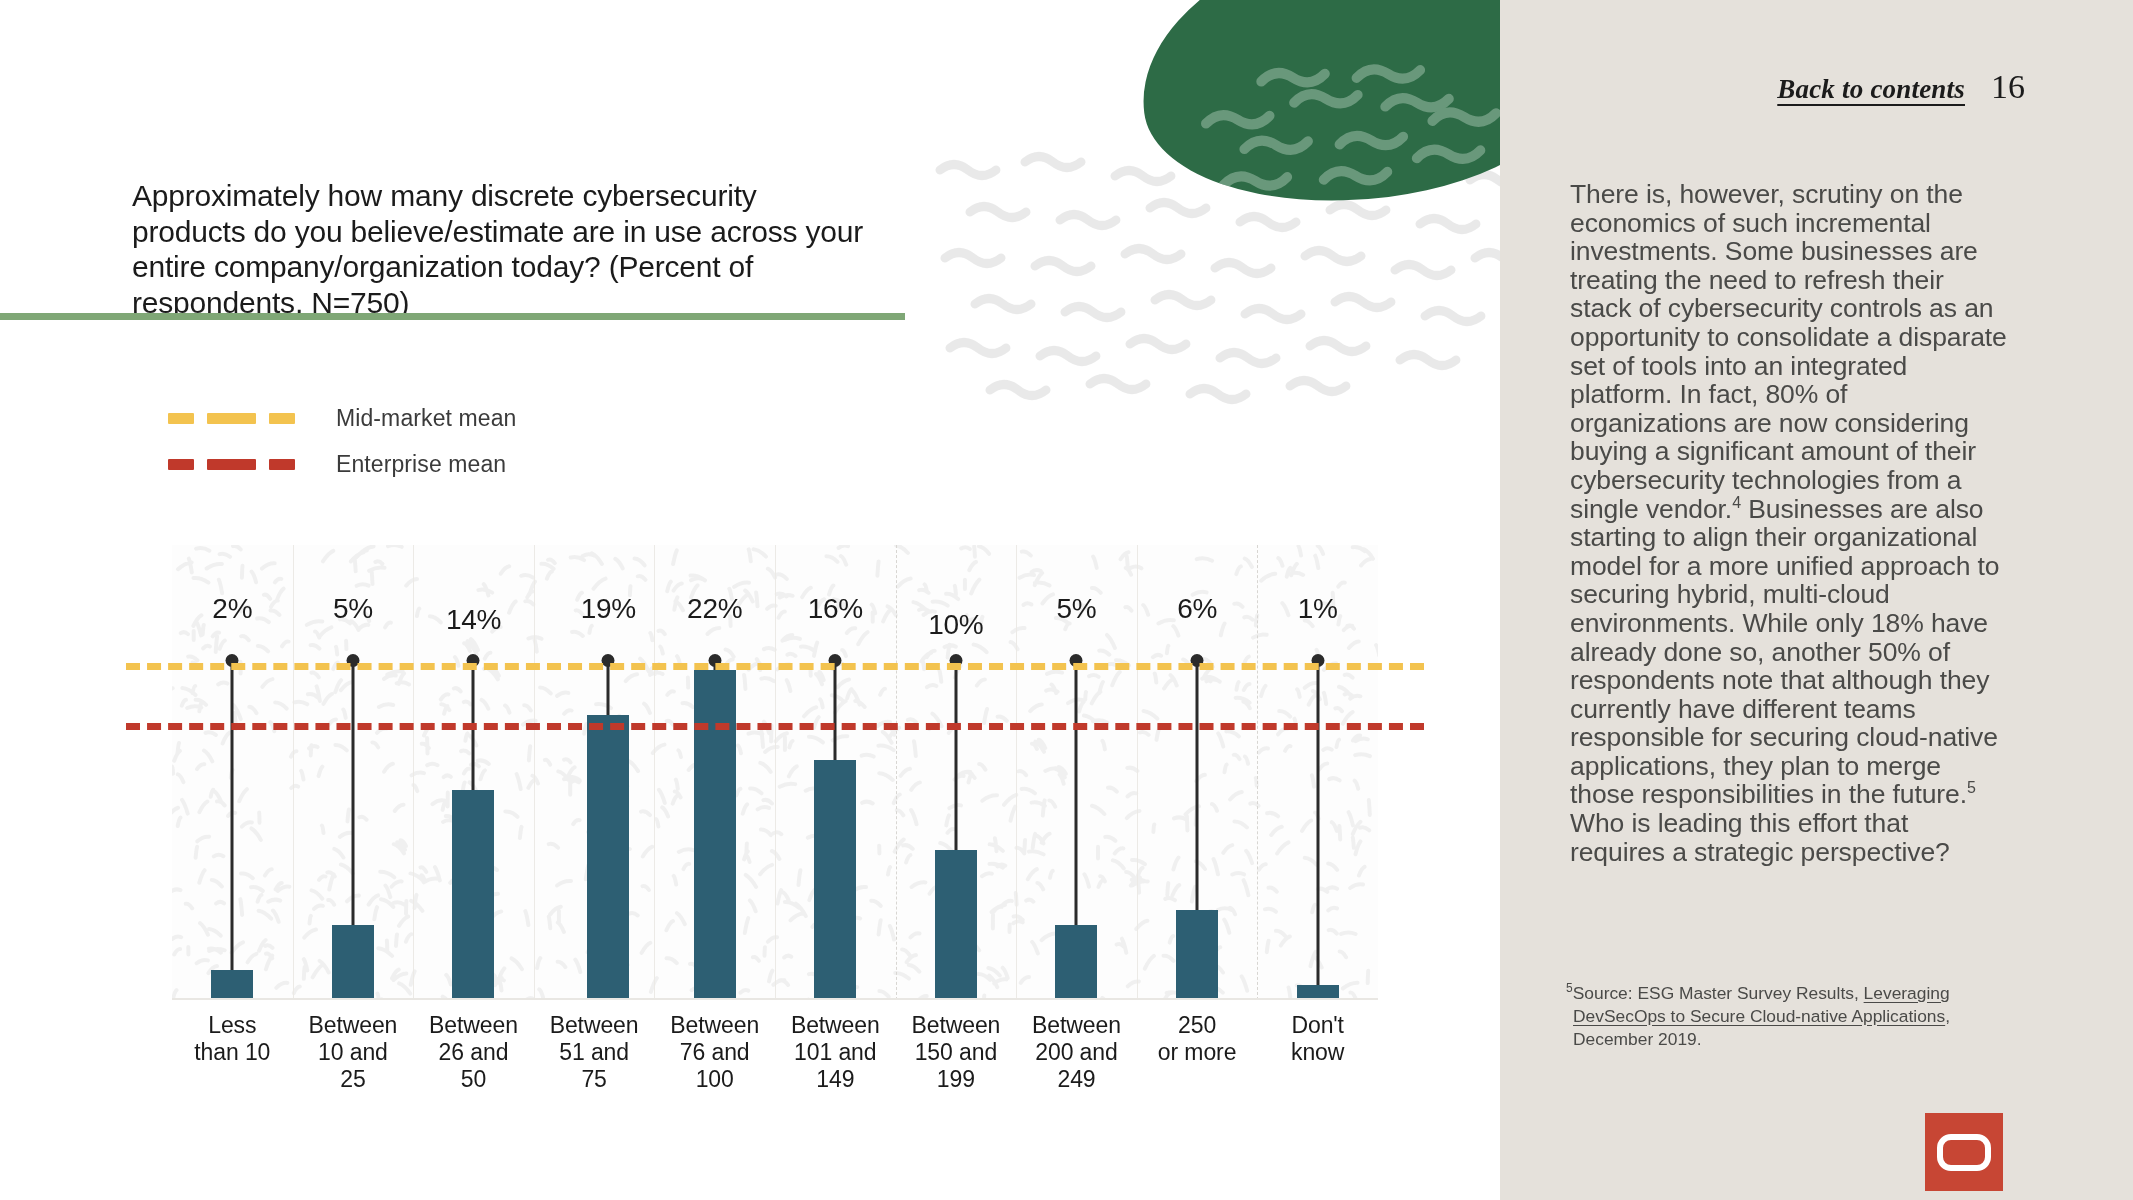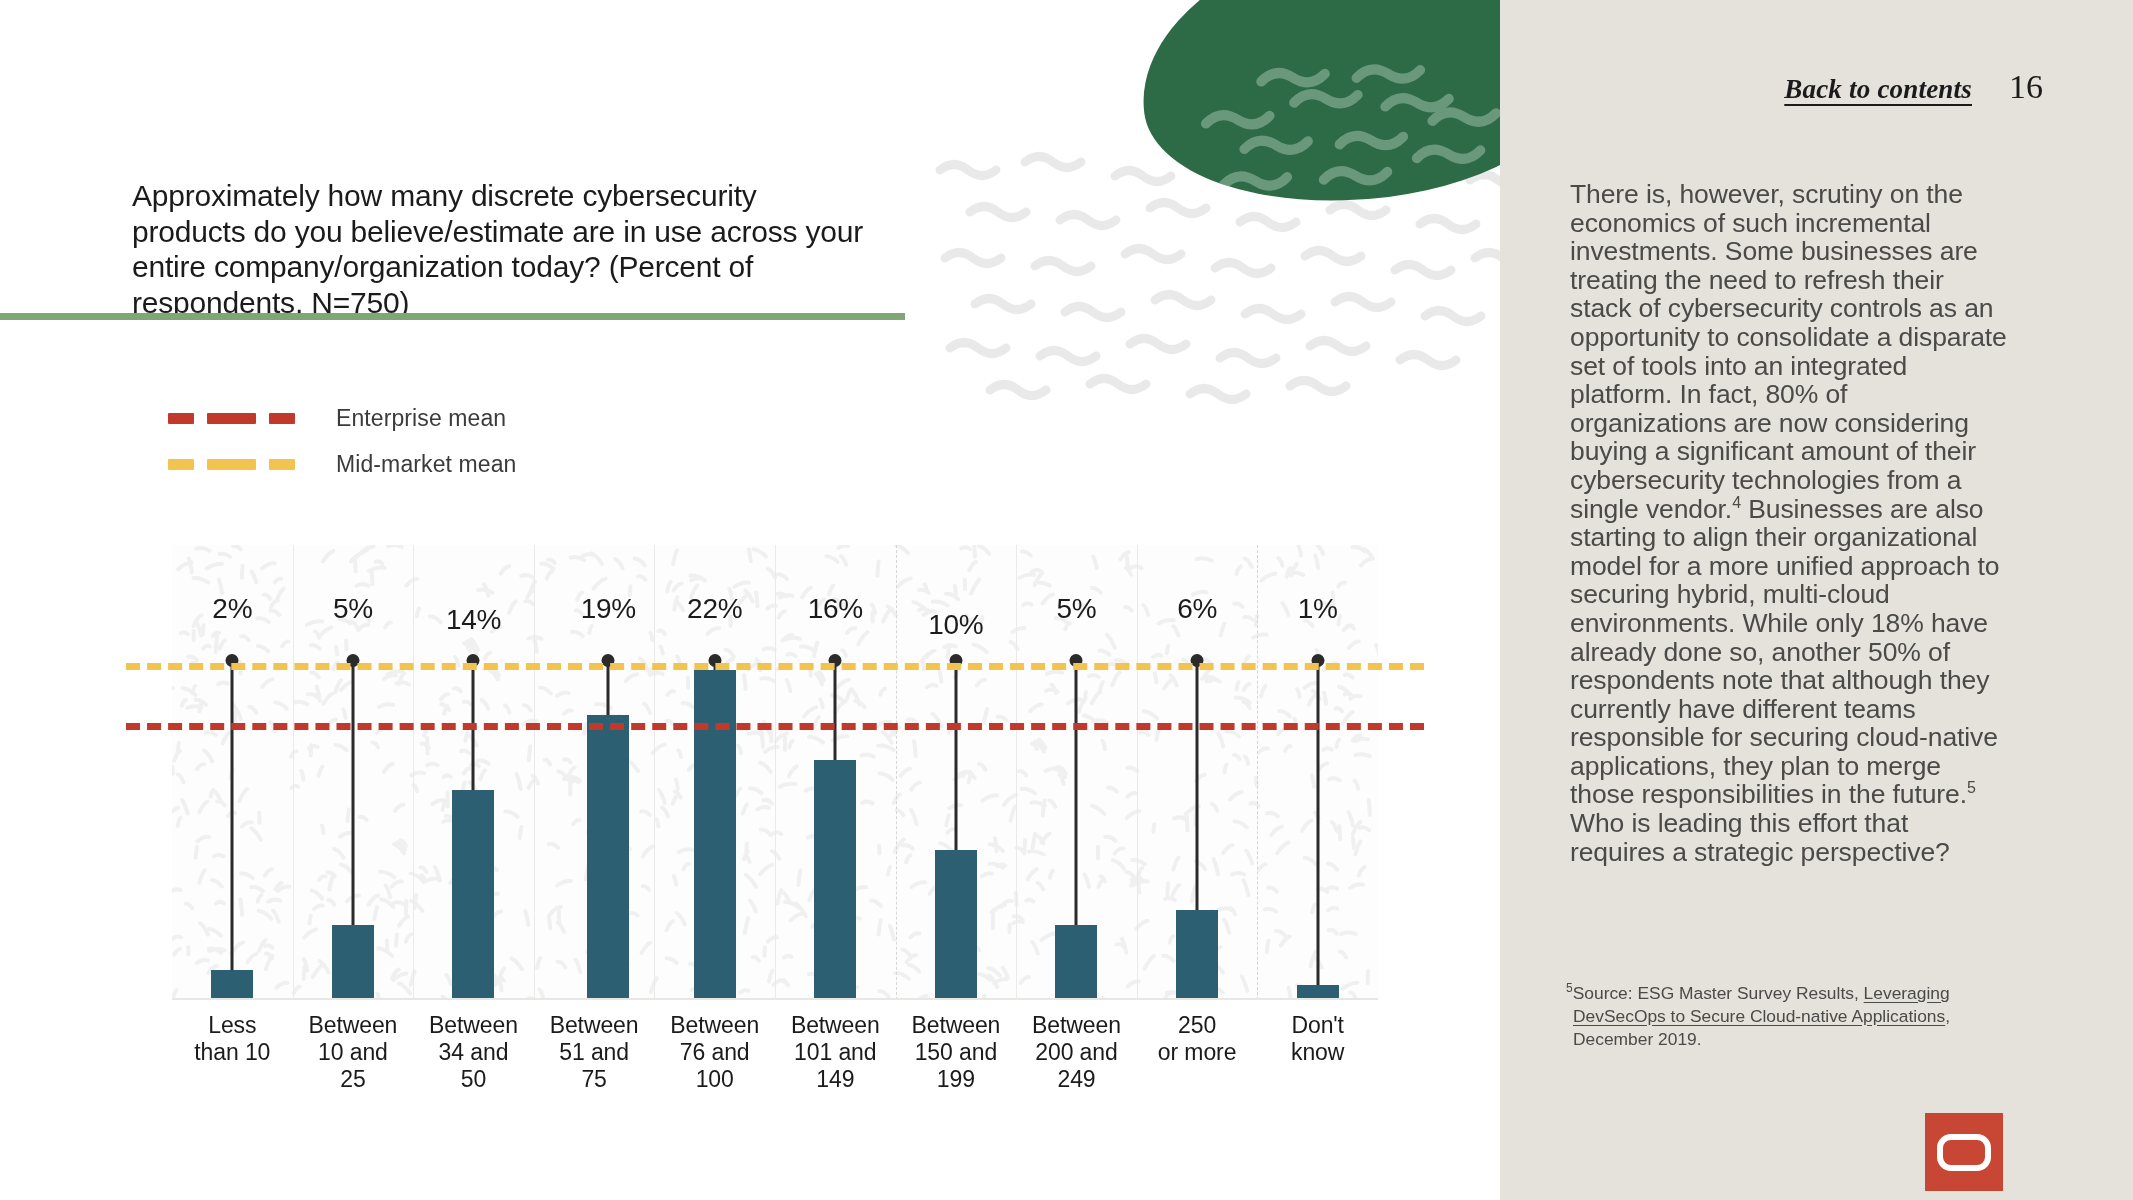--- a/index.html
+++ b/index.html
@@ -29,22 +29,22 @@
     border-radius:58% 42% 38% 62% / 64% 48% 52% 36%;
     transform:rotate(-4deg);
     pointer-events:none;
   }
   
   .right-panel{
     position:absolute;left:1500px;top:0;width:633px;height:1200px;
     background:#e5e1db;
   }
   .header{
-    position:absolute;right:90px;top:68px;
-    display:flex;align-items:baseline;gap:37px;
+    position:absolute;right:108px;top:68px;
+    display:flex;align-items:baseline;gap:26px;
   }
   .back-link{
     font-family:"Liberation Serif", serif;
     font-style:italic;font-weight:bold;font-size:27px;color:#1b1b1b;
     text-decoration:underline;text-underline-offset:6px;
     cursor:pointer;letter-spacing:.2px;
   }
   .page-num{
     font-family:"Liberation Serif", serif;
     font-size:34px;color:#1b1b1b;
@@ -212,33 +212,33 @@
 <div class="oracle-logo">
   <span class="ring"></span>
 </div>
 
 <div class="q-title">Approximately how many discrete cybersecurity products do you believe/estimate are in use across your entire company/organization today? (Percent of respondents, N=750)</div>
 <div class="green-rule"></div>
 
 <div class="legend">
   <div class="legend-row">
     <span class="legend-dash">
+      <i class="s" style="background:#f3c34f"></i>
+        <i class="m" style="background:#f3c34f"></i>
+        <i class="s" style="background:#f3c34f"></i>
+    </span>
+    <span class="legend-label">Mid-market mean</span>
+  </div>
+  <div class="legend-row">
+    <span class="legend-dash">
       <i class="s" style="background:#c0392b"></i>
         <i class="m" style="background:#c0392b"></i>
         <i class="s" style="background:#c0392b"></i>
     </span>
     <span class="legend-label">Enterprise mean</span>
-  </div>
-  <div class="legend-row">
-    <span class="legend-dash">
-      <i class="s" style="background:#f3c34f"></i>
-        <i class="m" style="background:#f3c34f"></i>
-        <i class="s" style="background:#f3c34f"></i>
-    </span>
-    <span class="legend-label">Mid-market mean</span>
   </div>
 </div>
 
 <div class="chart">
   <div class="chart-bg">
     <svg width="1206" height="455" style="position:absolute;inset:0;opacity:.5" aria-hidden="true">
       <g stroke="#e4e4e4" stroke-width="4" fill="none" stroke-linecap="round" id="tex-g">
           <path d="M591.4 255.2q4.3 -1.4 8.6 3.3M534.5 230.4q7.2 -1.2 14.5 3.6M710.8 186.9q4.4 2.5 8.8 10.9M792.9 34.8q0.0 1.6 0.0 9.1M810.4 71.9q-1.1 2.6 -2.1 11.2M212.5 22.8q-7.7 -1.5 -15.4 3.0M145.6 202.1q-4.3 -2.4 -8.6 1.2M505.6 250.4q-2.4 1.1 -4.9 8.2M205.5 448.5q0.8 1.5 1.5 9.0M659.7 150.3q6.2 0.2 12.4 6.5M424.1 159.3q7.4 -1.1 14.9 3.8M287.8 402.3q0.4 1.5 0.8 9.1M727.2 182.8q-4.7 1.4 -9.4 8.8M164.0 101.9q0.6 0.9 1.2 7.7M57.5 187.6q-3.5 2.4 -6.9 10.8M1151.9 147.8q1.1 2.6 2.2 11.2M529.2 381.5q0.8 2.4 1.7 10.8M318.5 107.7q-2.8 -0.0 -5.7 5.9M326.0 348.8q-7.1 0.4 -14.2 6.8M1117.8 391.5q-4.5 1.5 -9.0 9.1M668.8 11.0q2.7 1.3 5.4 8.7M259.5 179.1q-3.8 2.7 -7.5 11.4M321.7 435.2q5.1 -2.9 10.2 0.2M706.4 200.7q7.6 -0.8 15.3 4.4M550.2 396.9q-1.5 2.4 -3.0 10.8M150.9 360.9q-4.4 -1.5 -8.9 3.0M29.4 70.3q-4.0 2.3 -8.0 10.6M796.3 395.7q5.4 1.8 10.9 9.6M203.4 17.0q3.5 -2.1 7.0 1.8M647.7 378.0q-3.7 -1.0 -7.3 3.9M595.8 23.7q3.6 1.4 7.3 8.8M77.3 161.8q3.6 0.2 7.2 6.4M953.4 62.2q3.0 -1.3 6.1 3.5M752.6 39.3q1.2 0.8 2.4 7.6M576.5 188.7q6.9 -2.8 13.8 0.4M544.4 336.2q3.7 3.7 7.5 13.4M864.7 290.8q3.4 0.8 6.8 7.6M93.1 400.9q3.7 -2.0 7.4 2.0M224.7 138.3q6.2 -2.4 12.4 1.1M530.1 171.6q-0.9 4.5 -1.9 15.0M636.9 191.8q7.0 -0.2 14.0 5.6M798.4 227.0q-6.3 -1.1 -12.5 3.8M552.9 440.0q-5.0 -1.1 -10.1 3.8M600.1 319.8q-6.0 1.7 -12.0 9.4M657.4 450.4q-3.0 3.6 -6.0 13.2M531.0 34.3q-6.0 -2.5 -12.0 1.0M786.7 178.1q-5.0 2.0 -9.9 9.9M605.7 202.0q-6.3 -0.6 -12.6 4.9M62.4 167.9q0.8 4.9 1.7 15.8M794.6 70.1q-2.2 0.6 -4.5 7.2M241.3 240.1q2.0 0.0 4.0 6.0M1157.2 234.1q5.2 -2.4 10.4 1.2M221.8 299.2q5.1 1.6 10.2 9.1M368.3 413.0q-1.6 2.0 -3.2 10.0M1001.3 81.2q2.5 1.7 5.1 9.5M1078.3 258.6q4.1 -1.9 8.2 2.2M584.7 114.0q1.8 2.5 3.5 11.0M398.7 12.5q6.7 -1.7 13.4 2.6M550.2 251.8q-3.8 -1.8 -7.6 2.4M488.3 101.6q1.2 0.4 2.5 6.9M153.5 331.5q-3.2 -1.4 -6.5 3.3M647.4 127.0q2.1 1.0 4.3 8.0M883.3 223.9q4.7 1.2 9.5 8.4M1069.6 431.3q2.8 4.2 5.6 14.5M968.0 187.5q4.3 -1.8 8.6 2.4M161.6 329.4q-2.1 4.5 -4.3 15.1M333.0 160.5q2.2 0.6 4.5 7.1M1109.8 281.8q-5.3 1.1 -10.6 8.2M333.3 266.4q6.1 -0.3 12.2 5.4M1159.8 277.2q2.5 1.3 5.0 8.7M671.1 258.0q4.9 -1.0 9.7 4.0M996.3 338.1q-0.5 2.9 -1.0 11.7M735.9 174.8q4.0 -1.9 8.0 2.2M455.6 419.7q-5.5 2.4 -11.0 10.7M542.6 393.1q0.7 0.8 1.4 7.6M1071.3 156.7q3.3 0.2 6.5 6.5M61.5 160.1q3.7 4.0 7.3 14.0M982.3 279.5q-0.5 0.7 -0.9 7.4M558.1 71.2q0.3 1.9 0.5 9.8M292.7 237.5q-1.0 1.4 -1.9 8.7M707.2 300.7q0.1 0.9 0.2 7.8M0.2 221.7q0.5 0.5 0.9 7.0M747.2 45.2q4.7 -1.7 9.4 2.7M521.6 305.1q-7.4 -2.1 -14.8 1.8M201.6 1.4q-7.0 0.8 -14.0 7.6M1023.1 341.7q-1.7 4.4 -3.3 14.9M23.2 141.0q-1.3 0.5 -2.7 7.1M760.4 168.6q4.6 3.3 9.2 12.5M718.3 65.2q-3.6 2.6 -7.2 11.2M16.2 111.6q4.6 -1.1 9.2 3.7M68.5 116.8q0.1 2.9 0.1 11.8M636.9 429.1q4.9 -1.6 9.8 2.8M98.5 65.5q4.5 -0.8 8.9 4.4M135.9 149.3q5.1 -1.3 10.2 3.4M376.8 371.7q0.7 2.8 1.5 11.6M1074.2 305.8q3.0 3.2 5.9 12.3M560.7 114.4q-3.6 -0.1 -7.2 5.9M742.0 196.3q0.9 4.3 1.8 14.7M129.2 225.9q1.1 1.4 2.3 8.7M940.8 315.3q5.5 1.0 10.9 8.0M124.5 206.3q-2.7 -0.4 -5.5 5.3M479.5 129.1q5.5 -3.0 11.1 0.0M874.2 145.6q5.7 -2.5 11.4 1.0M534.4 250.0q7.0 -2.6 14.1 0.7M517.2 318.9q-2.9 -0.4 -5.7 5.2M1165.0 363.4q-4.4 -2.0 -8.8 2.0M363.6 175.8q-6.3 -1.1 -12.6 3.8M1046.2 188.4q2.5 3.6 5.1 13.2M205.1 362.2q-1.4 3.0 -2.8 12.0M416.1 286.9q5.3 -1.4 10.6 3.1M458.5 41.2q-0.3 1.6 -0.6 9.1M4.5 445.2q-1.7 1.3 -3.5 8.6M290.0 431.7q4.9 1.6 9.8 9.2M764.1 180.3q-3.4 -1.1 -6.9 3.8M161.3 5.8q-5.2 2.3 -10.4 10.6M789.2 3.5q4.3 -2.8 8.6 0.5M355.1 454.4q3.6 -2.8 7.2 0.3M273.4 257.3q-1.4 0.8 -2.8 7.6M305.8 215.7q5.5 -1.4 11.0 3.3M35.4 256.5q-4.0 2.3 -8.0 10.6M1144.8 138.1q-6.1 -0.7 -12.1 4.7M849.7 6.6q4.6 -1.0 9.1 3.9M609.1 345.1q-1.8 3.7 -3.6 13.5M1167.6 406.5q3.2 -0.2 6.5 5.7M812.9 134.6q-4.0 -0.0 -8.1 6.0M468.1 113.6q4.3 3.3 8.5 12.7M1145.7 0.8q2.7 1.1 5.4 8.2M999.4 447.9q-3.2 0.0 -6.5 6.1M416.4 320.2q-1.3 4.0 -2.6 14.1M677.1 134.4q-5.7 0.9 -11.4 7.7M1007.3 340.0q-3.4 2.1 -6.8 10.3M52.1 358.3q-4.0 -2.9 -8.0 0.2M565.9 200.6q1.6 0.9 3.1 7.7M434.5 114.0q3.1 -0.1 6.1 5.9M179.1 76.2q3.7 1.3 7.4 8.7M410.0 47.7q-2.4 0.6 -4.8 7.1M85.1 73.5q5.9 -1.2 11.8 3.6M395.4 232.2q6.0 -1.5 12.1 3.0M1013.4 434.0q1.7 2.5 3.4 11.0M762.9 66.6q-5.7 -1.4 -11.3 3.3M299.0 219.7q4.0 -2.2 7.9 1.7M768.2 298.0q5.8 1.0 11.6 8.1M860.1 396.8q2.8 2.8 5.7 11.6M694.0 342.1q-6.5 -1.0 -12.9 3.9M478.3 397.8q-4.3 2.1 -8.7 10.1M1180.7 2.3q6.1 -1.1 12.2 3.8M1178.4 447.6q2.5 -0.2 5.1 5.6M947.7 127.0q-3.8 3.6 -7.5 13.3M116.6 96.6q-3.3 -0.6 -6.6 4.8M144.0 384.5q-5.9 1.0 -11.7 8.1M568.5 243.7q-2.1 0.3 -4.1 6.7M883.8 72.9q6.6 -0.1 13.1 5.8M807.0 1.3q5.0 0.8 10.1 7.5M144.6 141.3q1.6 4.4 3.3 14.7M668.3 234.5q-3.7 0.4 -7.5 6.9M353.3 56.3q4.0 -1.4 8.0 3.1M480.0 123.2q-1.0 0.4 -2.0 6.7M274.2 429.9q2.3 1.8 4.6 9.6M793.0 397.7q3.2 -0.4 6.5 5.2M1172.8 37.7q-3.3 -1.0 -6.5 4.0M505.4 52.3q-1.6 3.2 -3.1 12.4M518.0 418.9q3.7 -0.8 7.5 4.4M614.9 188.2q-5.6 1.0 -11.3 8.1M960.0 315.1q6.5 -0.9 12.9 4.1M332.3 423.3q-3.3 4.1 -6.6 14.3M816.3 422.9q5.8 0.8 11.5 7.6M29.8 156.6q-1.2 1.9 -2.5 9.7M1039.9 259.1q2.6 0.3 5.1 6.7M169.1 135.1q-2.9 3.0 -5.8 12.1M931.1 335.1q-2.3 0.4 -4.6 6.8M1032.9 229.8q-4.3 0.2 -8.7 6.4M683.2 83.3q-4.2 -0.7 -8.4 4.6M849.6 244.0q6.7 -0.9 13.3 4.3M1115.3 183.6q-4.6 -0.2 -9.2 5.7M750.6 115.8q0.7 1.2 1.5 8.4M589.5 186.5q0.7 4.7 1.5 15.4M884.9 423.9q7.2 -2.2 14.4 1.5M1175.4 80.9q3.3 -1.6 6.6 2.7M954.7 11.2q0.5 1.8 0.9 9.6M1145.9 344.0q4.7 -1.5 9.4 2.9M349.5 281.8q-0.8 2.6 -1.6 11.3M337.2 21.2q-4.3 0.8 -8.5 7.6M290.2 247.3q-3.1 2.1 -6.3 10.1M282.9 112.1q1.8 1.3 3.6 8.6M747.1 64.9q4.4 -2.6 8.9 0.7M327.9 437.1q0.8 1.2 1.6 8.4M573.7 329.9q5.2 3.0 10.4 12.0M576.3 445.6q-3.9 -1.9 -7.8 2.1M856.9 306.6q7.3 -1.6 14.7 2.8M819.8 328.7q-4.9 -1.7 -9.8 2.6M628.9 101.7q7.1 -0.7 14.1 4.6M269.2 159.3q4.1 -0.1 8.2 5.8M619.2 411.7q-3.5 -2.6 -7.0 0.8M502.7 246.5q3.0 -0.1 5.9 5.9M574.9 298.5q-0.2 1.3 -0.5 8.7M776.0 427.3q6.1 -1.2 12.2 3.5M1002.0 273.4q6.2 -2.5 12.4 1.1M165.8 117.5q-2.3 0.3 -4.5 6.6M888.1 223.8q-7.4 -1.9 -14.8 2.1M518.5 30.6q7.3 -0.6 14.5 4.8M1052.2 374.7q2.5 3.6 5.1 13.1M553.5 104.6q4.1 0.5 8.2 7.1M1062.4 276.5q6.2 -0.1 12.5 5.9M419.8 8.3q5.1 2.4 10.1 10.7M576.3 373.0q-1.7 4.5 -3.5 15.0M1025.6 404.4q-5.7 1.0 -11.4 7.9M278.8 231.8q-3.6 -2.9 -7.1 0.3M554.4 422.3q-1.8 0.4 -3.7 6.7M6.1 262.8q-4.8 1.2 -9.5 8.4M227.1 438.4q5.6 2.1 11.2 10.2M85.8 100.9q5.1 -0.3 10.3 5.4M14.0 154.8q-2.1 -0.1 -4.2 5.9M1068.8 21.4q-2.2 0.8 -4.5 7.7M1180.6 167.1q-4.9 2.8 -9.7 11.7M647.2 383.9q4.3 1.4 8.7 8.8M1195.8 194.3q-6.0 -2.1 -12.1 1.8M1024.7 14.2q7.7 -2.3 15.4 1.5M297.8 343.3q3.4 -1.8 6.8 2.3M206.1 350.4q-4.8 1.6 -9.5 9.2M422.1 400.5q-3.3 0.3 -6.5 6.7M975.7 336.5q-7.6 -1.0 -15.1 3.9M109.8 337.9q-3.1 0.2 -6.2 6.5M176.9 264.5q-0.7 2.9 -1.4 11.9M1072.9 211.6q1.6 0.5 3.2 7.1M504.8 5.3q-1.8 3.9 -3.7 13.8M1093.0 364.3q5.5 -1.8 10.9 2.4M187.4 272.2q3.6 -1.8 7.2 2.5M989.1 110.7q-4.1 -2.2 -8.2 1.5M356.4 93.5q6.6 -2.9 13.1 0.3M329.3 366.4q-5.0 0.4 -10.0 6.8M1160.7 47.7q0.4 4.5 0.7 15.0M1183.2 210.2q7.3 -2.5 14.7 0.9M1096.5 342.7q4.1 -1.0 8.3 4.0M617.7 119.5q-6.2 -0.5 -12.5 4.9M759.3 107.8q-4.9 1.2 -9.8 8.5M881.0 49.4q-5.3 1.6 -10.6 9.1M164.0 174.4q-3.8 -0.2 -7.5 5.7M1094.7 89.8q-6.8 -1.6 -13.6 2.9M486.9 244.8q3.0 3.6 5.9 13.2M603.7 60.8q-4.3 -1.5 -8.6 3.0M581.5 4.3q6.2 0.7 12.5 7.3M718.1 322.2q-1.0 0.7 -2.1 7.3M328.7 82.1q-4.2 -0.8 -8.4 4.5M23.6 154.7q5.3 -0.4 10.5 5.1M1172.7 129.9q4.0 -1.6 7.9 2.8M143.0 86.4q2.1 0.1 4.2 6.3M225.0 389.4q-0.5 2.8 -1.0 11.6M242.6 426.4q-1.9 3.7 -3.9 13.4M850.7 377.3q-4.6 -2.5 -9.2 0.9M783.8 101.6q-5.6 -2.7 -11.2 0.5M1143.8 149.9q-3.6 1.9 -7.1 9.7M843.7 348.0q0.5 2.8 0.9 11.6M91.9 49.8q3.1 -1.0 6.3 4.1M1062.3 58.8q4.2 -1.5 8.3 3.0M926.0 301.8q0.0 2.8 0.0 11.6M159.4 82.3q-6.1 1.8 -12.1 9.5M802.2 1.4q0.3 2.2 0.7 10.3M695.6 87.1q-4.7 3.1 -9.4 12.1M584.1 47.4q0.7 4.0 1.4 13.9M1167.4 281.0q0.4 3.7 0.8 13.4M956.6 7.2q-4.0 0.5 -8.1 7.0M964.2 248.3q-4.3 -1.4 -8.7 3.2M550.0 291.0q-5.8 1.9 -11.7 9.9M101.0 365.5q2.8 2.7 5.7 11.4M897.7 78.6q-2.2 -0.2 -4.5 5.6M959.8 334.7q6.3 -2.3 12.7 1.4M138.6 100.2q4.4 -1.3 8.8 3.4M1188.4 296.4q-2.5 3.4 -4.9 12.8M789.0 260.4q-5.8 -1.6 -11.6 2.8M667.6 424.8q-5.3 2.8 -10.7 11.6M228.5 295.2q2.7 -0.1 5.5 5.8M841.6 371.5q4.6 -1.3 9.1 3.3M79.9 277.5q-5.0 -0.9 -10.0 4.2M28.0 378.2q3.9 2.7 7.9 11.5M715.5 61.3q4.2 1.4 8.4 8.9M385.6 416.7q3.9 -0.3 7.8 5.4M184.7 393.8q1.1 2.1 2.2 10.3M8.7 88.2q3.6 -2.6 7.3 0.9M1182.6 235.7q1.8 1.1 3.6 8.1M296.8 190.3q3.8 2.1 7.6 10.2M731.2 300.4q4.8 -1.3 9.5 3.5M862.9 37.9q7.3 -1.6 14.7 2.7M1168.3 71.1q-0.9 1.2 -1.9 8.5M69.1 91.3q3.8 -1.1 7.7 3.9M230.6 126.5q-7.6 -1.4 -15.3 3.1M1191.0 339.5q-6.4 -1.3 -12.8 3.5M32.3 219.3q-3.7 -0.6 -7.3 4.8M89.5 349.9q-2.0 0.5 -3.9 6.9M1169.1 388.9q7.3 -3.0 14.5 0.1M218.9 77.6q-2.9 -0.6 -5.8 4.8M37.9 101.5q-3.4 -2.0 -6.7 1.9M700.6 67.4q0.1 1.7 0.1 9.4M226.7 424.6q-3.3 1.4 -6.7 8.8M879.5 139.6q2.3 1.3 4.6 8.6M589.3 133.6q6.4 -1.7 12.7 2.6M860.0 198.7q2.4 -0.4 4.9 5.3M1006.5 312.5q-2.6 3.0 -5.1 12.0M433.4 435.7q2.6 3.1 5.1 12.2M510.5 158.2q5.1 -1.1 10.3 3.9M16.8 13.6q1.5 3.9 3.0 13.8M1036.9 367.0q3.5 -2.0 6.9 2.0M1188.4 151.3q-5.1 -1.8 -10.2 2.3M1126.5 1.1q1.2 1.7 2.5 9.5M791.6 231.0q-4.5 -1.2 -9.1 3.6M79.6 26.5q2.2 2.4 4.5 10.7M315.5 123.4q5.2 2.5 10.4 11.0M501.7 330.9q1.2 1.3 2.5 8.7M400.1 87.0q5.3 -1.0 10.7 4.0M799.8 228.9q-1.7 1.3 -3.3 8.6M971.2 60.0q2.5 1.9 5.0 9.8M542.0 181.3q-6.7 1.3 -13.4 8.5M971.5 165.9q7.0 0.9 13.9 7.7M591.9 176.7q2.6 2.7 5.2 11.4M103.2 157.6q5.8 0.0 11.5 6.0M428.4 237.7q-1.3 4.0 -2.5 14.0M168.0 74.4q5.0 -1.1 10.1 3.9M1093.8 319.2q-3.4 -0.2 -6.9 5.6M1180.8 292.6q0.5 2.1 1.0 10.2M503.5 56.3q3.8 1.5 7.5 9.0M699.7 59.6q1.8 1.3 3.5 8.6M414.4 179.0q-1.1 1.9 -2.2 9.7M1196.2 425.8q-0.2 3.1 -0.5 12.3M930.9 137.0q-1.7 2.5 -3.5 10.9M139.4 200.2q-0.3 2.2 -0.7 10.3M638.3 121.2q0.2 1.8 0.4 9.5M179.4 399.8q5.7 -0.8 11.4 4.4M1159.7 204.6q-4.2 -2.9 -8.4 0.3M839.8 355.9q-4.3 -1.1 -8.7 3.7M455.3 241.2q-1.3 1.2 -2.7 8.3M661.4 40.5q-2.2 1.5 -4.4 9.1M192.5 68.2q2.3 0.9 4.7 7.8M150.5 419.8q-4.9 3.3 -9.8 12.5M654.4 11.2q5.5 -0.2 11.1 5.7M706.6 16.4q-0.6 4.1 -1.2 14.3M69.0 328.6q5.9 -0.7 11.8 4.6M736.7 420.0q5.3 0.3 10.6 6.6M774.1 48.8q6.1 -0.4 12.1 5.3M1014.9 271.2q0.2 4.1 0.5 14.2M506.4 205.3q1.3 0.4 2.5 6.7M1198.8 13.9q-4.9 0.3 -9.8 6.6M174.1 95.8q0.1 1.1 0.3 8.3M767.4 125.4q0.9 2.7 1.9 11.4M372.9 214.9q2.6 -0.7 5.3 4.7M762.7 105.8q-4.0 0.1 -7.9 6.3M1117.7 28.7q6.8 -2.4 13.5 1.2M306.4 45.1q6.9 -1.7 13.8 2.5M1172.6 149.5q3.8 -2.5 7.5 1.1M1155.3 218.4q-4.1 0.1 -8.2 6.2M597.1 262.9q-5.7 -2.3 -11.5 1.5M1001.8 75.3q-7.7 -1.4 -15.4 3.2M478.3 88.0q1.0 0.7 2.1 7.3M843.2 261.7q-2.3 4.0 -4.7 14.1M1054.3 186.4q6.3 -0.5 12.6 5.0M1096.6 395.7q-0.9 2.8 -1.8 11.5M642.7 344.7q-2.7 2.2 -5.4 10.4M928.2 331.2q2.3 -0.4 4.7 5.2M196.3 79.9q-4.8 -0.9 -9.5 4.1M799.5 360.3q-3.2 -0.3 -6.3 5.4M221.4 358.0q5.5 -2.2 11.0 1.7M993.3 353.9q4.8 -2.3 9.6 1.3M911.6 156.9q-2.3 1.8 -4.5 9.6M944.0 115.2q6.5 -0.4 13.0 5.2M673.6 156.0q-5.3 2.8 -10.6 11.6M577.0 37.7q-7.5 -0.9 -14.9 4.2M281.8 361.2q5.5 -0.0 10.9 6.0M41.3 244.7q-1.3 0.5 -2.6 7.0M599.8 306.0q3.8 1.0 7.6 8.0M245.0 34.1q-5.4 0.3 -10.8 6.5M1106.3 13.1q2.1 0.9 4.2 7.7M577.9 355.4q2.9 2.5 5.8 10.9M431.6 347.5q-4.5 0.5 -9.0 7.0M1054.6 219.7q-1.1 0.8 -2.1 7.5M109.3 33.9q-3.2 -1.2 -6.4 3.5M439.5 239.5q-4.7 2.8 -9.3 11.6M690.2 257.8q5.3 -2.7 10.5 0.7M1204.1 100.1q1.6 2.2 3.1 10.4M1072.7 13.6q3.6 1.1 7.2 8.3M817.2 430.7q4.0 2.7 8.0 11.4M1048.2 402.2q-3.5 1.3 -7.0 8.6M723.2 428.0q6.9 -0.2 13.7 5.6M1033.6 131.7q7.0 -0.5 14.1 5.0M445.6 333.5q1.5 3.9 2.9 13.7M195.1 421.1q-7.0 -1.6 -14.0 2.7M937.2 119.3q5.1 -1.4 10.2 3.1M200.4 197.5q2.9 -0.5 5.8 4.9M292.3 296.3q2.8 4.2 5.5 14.4M126.2 241.6q-3.4 -2.3 -6.9 1.4M1116.5 297.4q-5.7 2.5 -11.4 11.1M612.9 356.9q7.0 -0.1 14.1 5.8M610.5 347.1q3.0 1.0 6.1 8.0M379.9 26.5q-2.5 0.6 -5.0 7.2M754.7 451.1q-4.6 -0.3 -9.2 5.5M782.2 284.1q-3.4 -1.1 -6.7 3.8M0.7 143.2q-3.1 1.1 -6.2 8.3M316.0 427.4q3.4 -1.1 6.9 3.8M239.2 355.8q5.6 2.0 11.2 10.1M782.8 40.9q0.5 1.3 1.1 8.6M100.5 134.1q-5.0 0.8 -10.1 7.7M991.5 410.8q5.0 -0.5 10.0 5.0M1118.2 22.8q-1.8 1.4 -3.5 8.9M912.4 329.4q2.3 3.2 4.6 12.3M225.2 297.2q3.9 0.8 7.8 7.6M605.0 392.3q-4.5 -0.8 -9.1 4.5M1143.6 406.8q-2.6 4.2 -5.1 14.4M1156.1 318.4q4.6 0.2 9.1 6.5M47.1 87.7q-3.2 -1.1 -6.4 3.7M392.1 214.6q3.3 -1.6 6.5 2.8M970.5 322.8q-2.3 1.0 -4.6 8.0M248.5 322.4q2.9 -0.7 5.7 4.5M668.0 56.1q-2.1 2.9 -4.2 11.8M472.1 158.7q2.9 1.6 5.8 9.2M807.3 34.7q-4.1 3.8 -8.1 13.7M363.2 234.6q-3.4 1.1 -6.8 8.2M465.1 129.3q-5.7 0.4 -11.4 6.8M115.4 437.9q-5.6 -0.6 -11.1 4.9M281.8 143.5q3.5 -1.5 6.9 3.0M547.4 83.1q-6.0 -0.0 -11.9 5.9M182.8 15.3q0.4 2.5 0.9 11.0M21.7 86.1q0.0 1.5 0.0 9.0M317.1 323.4q3.9 -2.2 7.9 1.6M607.6 435.4q4.3 -0.8 8.5 4.5M386.9 365.7q0.0 3.1 0.0 12.1M578.1 243.6q5.7 -0.6 11.4 4.7M987.7 181.4q-1.6 3.8 -3.2 13.5M975.4 375.7q-5.6 1.2 -11.2 8.3M928.4 146.8q-4.3 2.8 -8.7 11.5M921.1 11.6q1.8 2.6 3.6 11.3M179.3 419.4q5.6 -2.0 11.3 2.0M966.1 336.6q0.5 2.5 1.0 11.1M5.9 229.4q2.7 0.8 5.5 7.7M8.5 345.1q-5.2 -2.1 -10.4 1.8M289.1 206.1q4.1 -1.8 8.1 2.3M252.0 228.2q-6.2 -1.9 -12.5 2.2M61.0 1.2q3.8 -1.3 7.7 3.3M907.4 58.9q4.7 1.1 9.5 8.1M51.4 311.2q-4.8 -2.9 -9.6 0.2M1140.9 146.0q3.5 1.2 6.9 8.3M7.0 198.0q-0.8 2.5 -1.6 11.1M208.2 326.8q7.1 -0.2 14.1 5.5M434.1 172.9q7.4 -1.7 14.8 2.7M804.0 17.0q-3.4 1.1 -6.7 8.1M320.3 123.4q-4.2 -2.8 -8.4 0.4M1156.7 385.1q4.0 -1.2 8.1 3.5M484.3 274.2q1.0 0.6 2.1 7.3M1191.7 4.2q4.6 1.8 9.3 9.6M494.6 176.0q3.1 -1.2 6.3 3.7M1058.0 362.8q2.6 0.3 5.1 6.5M8.5 272.5q-1.4 1.2 -2.8 8.5M457.8 304.0q-3.2 -1.2 -6.5 3.7M917.0 131.3q4.8 -2.7 9.6 0.5M1192.6 321.9q-2.8 1.2 -5.7 8.5M644.3 162.3q-6.1 1.5 -12.3 9.0M865.3 337.9q2.9 0.2 5.9 6.4M724.0 0.4q5.9 0.8 11.9 7.6M652.2 54.3q-3.2 0.7 -6.3 7.4M501.0 376.0q-3.3 1.6 -6.6 9.3M612.8 66.6q-3.1 0.1 -6.2 6.1M79.4 283.4q4.7 2.7 9.4 11.5M628.0 93.9q-7.4 -2.6 -14.7 0.9M456.9 368.7q4.4 -2.2 8.8 1.7M936.0 242.8q4.4 -1.0 8.8 3.9M844.3 249.9q-6.1 2.0 -12.3 9.9M1060.3 300.1q-4.5 0.8 -9.0 7.7M407.8 236.0q-4.5 -2.3 -9.0 1.5M747.9 237.4q-4.3 0.8 -8.7 7.5M815.1 164.0q-1.5 4.1 -3.0 14.1M505.0 111.2q1.7 1.9 3.4 9.7M1142.9 359.8q-1.3 0.7 -2.7 7.4M525.2 263.9q6.5 -0.9 13.1 4.1M825.6 171.7q4.6 -0.9 9.2 4.1M421.3 10.3q-5.4 -2.5 -10.8 1.0M994.6 448.0q7.8 -2.1 15.5 1.8M967.5 266.0q-6.4 0.5 -12.7 7.1M592.9 402.2q-0.2 1.3 -0.4 8.6M615.4 109.7q4.1 -2.4 8.1 1.3M528.7 242.2q5.0 0.0 10.0 6.0M49.9 19.0q-7.6 -0.8 -15.3 4.5M191.5 7.4q-6.3 1.5 -12.6 9.0M313.2 403.9q-3.1 -0.8 -6.1 4.4M802.2 73.9q-5.1 0.2 -10.2 6.3M526.9 444.3q-3.7 -2.6 -7.3 0.9M1125.1 144.3q1.3 0.8 2.6 7.6M35.9 415.4q-5.7 -1.6 -11.3 2.8M13.7 358.8q3.2 -0.7 6.5 4.6M150.3 221.7q-1.8 1.7 -3.7 9.4M966.9 436.6q-5.5 -0.7 -11.1 4.7M661.8 54.2q6.1 0.7 12.2 7.4M604.9 29.4q5.0 -0.7 9.9 4.6M781.2 441.0q2.4 1.4 4.8 8.9M863.2 288.9q-1.3 4.0 -2.5 13.9M880.7 325.9q-1.4 0.5 -2.7 6.9M282.8 276.8q-5.9 -3.0 -11.8 0.1M216.0 1.2q6.9 -2.7 13.7 0.6M576.0 49.4q-4.8 2.5 -9.6 10.9M275.8 247.5q-0.1 4.1 -0.2 14.1M730.1 404.4q3.9 0.1 7.8 6.2M494.5 413.3q5.2 -0.6 10.3 4.8M358.2 201.3q-0.6 4.0 -1.3 14.1M797.5 436.8q-3.7 -0.6 -7.5 4.8M234.4 355.9q-0.2 3.4 -0.4 12.8M127.8 441.6q-3.0 0.2 -6.0 6.5M16.3 401.9q0.0 0.7 0.1 7.5M599.6 180.5q-0.2 5.0 -0.5 16.0M388.8 361.7q-5.4 0.9 -10.7 7.7M396.4 147.9q-5.7 -1.5 -11.3 3.0M1188.1 190.5q-3.6 -0.5 -7.2 5.0M739.1 265.0q2.8 4.1 5.5 14.2M329.8 433.1q-3.4 0.5 -6.7 7.0M392.0 234.2q7.5 -1.4 14.9 3.1M776.8 454.8q5.3 -0.3 10.7 5.3M620.6 195.9q-1.6 0.2 -3.2 6.5M221.2 160.0q-7.1 -2.0 -14.3 2.0M99.8 324.3q-3.4 0.1 -6.9 6.3M866.7 194.7q3.2 1.1 6.5 8.3M273.8 271.1q5.5 -0.4 11.0 5.2M718.1 177.0q-6.4 -1.0 -12.7 4.1M666.1 277.7q1.8 0.2 3.6 6.5M147.6 415.9q4.5 2.8 9.1 11.6M1023.8 316.2q4.6 0.9 9.2 7.8M822.9 293.3q0.8 3.5 1.6 12.9M646.9 442.7q4.8 -2.0 9.6 2.0M614.7 135.2q1.8 2.4 3.7 10.8M935.0 89.9q4.0 3.5 7.9 13.0M163.4 199.9q5.7 -0.3 11.4 5.4M295.1 392.4q4.1 -1.9 8.1 2.3M600.4 425.7q-1.7 2.3 -3.4 10.7M707.3 445.9q4.7 -0.0 9.4 5.9M868.7 26.0q-4.5 -2.5 -9.1 1.0M623.2 239.1q-7.8 -1.6 -15.5 2.7M670.5 118.8q-5.0 -0.4 -10.0 5.2M727.7 249.5q-3.0 1.3 -6.0 8.6M601.3 288.4q4.0 -2.6 8.0 0.8M857.0 432.1q-4.2 -0.2 -8.3 5.7M676.0 1.1q-4.7 -2.1 -9.4 1.8M132.7 421.9q-0.5 3.0 -0.9 11.9M864.9 324.2q-4.6 2.0 -9.1 10.0M311.7 39.1q2.4 2.6 4.7 11.3M21.5 33.1q7.4 -0.8 14.9 4.5M292.1 98.2q3.0 0.8 5.9 7.7M438.7 212.0q-3.7 3.9 -7.4 13.7M1071.6 335.2q2.4 4.5 4.8 15.0M1148.7 57.7q6.1 -0.1 12.1 5.9M655.0 368.1q0.5 0.8 0.9 7.6M469.0 266.6q4.5 -1.2 9.0 3.5M620.6 50.8q-6.4 -2.2 -12.9 1.7M558.7 355.6q1.0 3.1 2.0 12.2M223.8 130.5q-5.9 -1.3 -11.8 3.4M717.8 381.0q2.1 3.7 4.2 13.5M953.7 22.9q2.7 0.4 5.4 6.8M1139.9 230.4q1.1 2.7 2.1 11.3M1038.3 441.5q6.3 0.1 12.5 6.1M232.0 128.4q-2.6 2.2 -5.2 10.5M403.3 414.5q2.5 3.3 5.0 12.5M1180.2 80.8q-4.2 -0.8 -8.4 4.3M403.6 65.4q3.9 -0.4 7.8 5.3M24.1 76.2q2.5 4.1 5.0 14.2M741.4 57.1q6.5 1.2 13.1 8.4M1066.6 137.2q-1.0 0.7 -2.1 7.5M806.2 428.9q6.0 -0.1 11.9 5.9M526.0 218.7q-4.7 0.2 -9.4 6.3M612.9 192.1q0.0 3.4 0.0 12.8M1141.6 410.8q4.1 2.8 8.1 11.7M131.8 414.1q1.7 2.7 3.5 11.3M1052.6 78.5q-1.9 3.0 -3.8 11.9M628.4 325.3q-1.0 4.3 -1.9 14.7M363.0 36.5q-2.7 3.4 -5.5 12.9M777.6 99.8q-1.0 3.4 -2.0 12.7M70.5 20.7q-0.3 3.0 -0.6 12.0M817.6 299.3q6.6 0.3 13.2 6.6M591.9 104.1q5.4 -2.7 10.9 0.7M271.9 255.4q-5.7 -1.1 -11.4 3.7M1093.5 140.8q-2.2 2.2 -4.4 10.3M93.6 395.0q-3.3 2.4 -6.5 10.8M830.7 422.7q2.5 2.2 5.0 10.4M788.7 319.3q-3.2 0.4 -6.4 6.8M86.6 365.7q6.3 1.0 12.6 8.0M138.8 370.9q-0.7 0.9 -1.3 7.7M707.2 228.2q6.8 0.4 13.6 6.8M168.9 319.5q6.0 1.5 12.0 9.0M206.3 403.3q6.9 0.8 13.8 7.6M447.1 170.7q-0.2 0.8 -0.4 7.7M1144.5 104.8q1.3 1.7 2.5 9.3M631.0 368.4q-6.3 0.5 -12.5 6.9M812.3 450.4q-0.3 2.4 -0.6 10.8M199.5 24.9q0.5 4.0 1.0 14.0M1011.1 114.4q3.3 0.5 6.6 7.0M194.9 5.4q-5.3 0.5 -10.6 6.9M549.9 383.2q3.5 -2.4 7.0 1.3M944.6 399.6q3.6 -2.0 7.2 2.0M604.7 49.1q4.9 -1.8 9.8 2.4M587.5 117.9q-5.4 0.4 -10.9 6.7M29.3 162.5q-7.0 -2.8 -14.1 0.5M433.9 429.8q-4.6 -2.5 -9.2 1.0M1116.5 442.5q0.9 2.0 1.8 10.0M275.4 161.2q-1.7 0.8 -3.3 7.6M486.5 85.9q3.1 -1.4 6.3 3.2M528.8 295.2q-1.7 3.9 -3.4 13.8M74.9 244.2q-3.8 3.0 -7.7 12.0M360.4 230.7q2.8 0.8 5.6 7.7M834.5 434.4q-6.1 -1.0 -12.2 4.0M231.6 259.8q-4.4 0.1 -8.9 6.2M859.6 257.6q6.6 -1.4 13.3 3.3M425.5 253.4q6.0 -1.6 11.9 2.8M343.7 56.4q-3.3 2.6 -6.6 11.3M376.1 14.8q3.3 -1.3 6.7 3.4M105.8 55.6q-3.4 0.1 -6.8 6.3M9.2 392.2q-4.4 -2.2 -8.9 1.7M920.0 260.7q6.2 1.2 12.4 8.3M679.5 144.2q-2.1 1.5 -4.3 9.0M31.9 205.6q4.2 2.3 8.4 10.7M883.2 388.6q-6.8 0.3 -13.6 6.6M538.4 367.6q2.3 2.2 4.5 10.4M10.0 254.9q2.9 3.9 5.7 13.7M1069.8 247.0q-5.9 0.7 -11.7 7.5M486.8 119.2q-1.9 1.8 -3.7 9.7M747.5 388.5q-4.5 -1.0 -9.0 3.9M1077.6 139.0q-2.9 0.0 -5.8 6.0M122.4 157.3q6.4 -2.0 12.9 2.0M636.2 454.6q1.3 3.5 2.6 13.1M504.9 368.1q4.0 2.5 7.9 11.0M249.4 330.2q1.8 0.2 3.7 6.4M480.3 301.7q-4.7 1.9 -9.5 9.8M155.4 327.5q3.7 -1.1 7.4 3.9M465.7 31.3q3.8 -1.2 7.7 3.5M1083.8 233.1q0.4 0.7 0.9 7.5M833.3 320.7q-3.9 -2.6 -7.8 0.8M369.4 18.8q6.1 -0.5 12.2 5.0M838.5 97.0q3.6 0.6 7.1 7.2M930.5 195.8q1.2 1.3 2.4 8.6M764.4 141.1q-4.7 -2.5 -9.5 1.1M548.6 196.9q-3.6 -0.1 -7.3 5.9M45.0 256.4q3.9 -1.0 7.7 4.1M42.7 246.6q3.3 2.3 6.6 10.7M1018.1 381.0q-3.6 1.3 -7.3 8.7M186.9 350.6q-6.0 -0.1 -11.9 5.7M214.4 183.6q-4.7 -0.9 -9.4 4.2M638.8 42.7q-4.3 1.8 -8.7 9.5M954.1 326.9q4.3 -0.1 8.5 5.9M877.3 255.4q2.9 0.2 5.9 6.3M214.9 395.4q0.2 2.6 0.4 11.1M738.7 33.6q-6.4 1.0 -12.9 8.1M423.7 310.3q5.8 0.6 11.6 7.2M550.4 377.3q-2.7 2.4 -5.5 10.8M344.6 229.0q2.1 4.6 4.1 15.1M863.3 196.7q4.3 2.1 8.7 10.1M37.1 291.8q-5.9 -0.8 -11.8 4.5M575.8 306.4q-1.8 1.0 -3.7 8.0M588.3 217.9q5.2 1.5 10.4 8.9M685.2 442.2q-4.5 -0.9 -9.0 4.2M1030.3 114.1q4.2 -0.7 8.5 4.5M402.6 222.3q-3.4 1.8 -6.8 9.6M886.7 221.9q3.5 0.4 7.1 6.8M100.2 410.6q-3.2 3.8 -6.3 13.7M1110.3 58.2q3.0 3.0 6.1 12.0M239.4 389.2q-2.8 0.8 -5.5 7.6M1001.4 134.1q-4.7 1.7 -9.3 9.4M1103.3 28.8q-7.1 0.4 -14.2 6.9M753.5 337.4q-7.0 -0.7 -13.9 4.6M919.9 43.0q4.4 -0.6 8.8 4.8M1185.6 437.7q-7.4 -0.1 -14.7 5.7M821.0 369.8q-0.1 3.8 -0.1 13.6M659.8 440.6q-0.5 2.7 -1.0 11.5M955.3 223.0q5.0 -1.5 10.1 3.0M39.7 334.9q5.1 0.3 10.2 6.6M1025.0 265.2q-0.7 4.3 -1.3 14.6M10.3 143.1q6.6 0.5 13.2 6.9M419.8 80.9q-1.2 0.5 -2.4 7.0M407.6 275.2q-3.2 -1.1 -6.4 3.9M360.6 46.4q-2.7 -0.1 -5.3 5.9M353.3 366.1q1.6 4.0 3.1 14.0M817.5 318.9q6.7 -1.2 13.4 3.7M398.2 236.1q-0.0 3.8 -0.0 13.6M644.0 129.0q3.0 2.1 6.0 10.3M646.7 244.6q-6.5 -2.5 -13.0 1.1M927.2 105.7q5.1 -1.0 10.2 4.0M890.1 127.7q-7.6 -2.4 -15.1 1.2M699.2 355.7q4.8 -0.4 9.5 5.2M339.5 413.4q5.2 2.4 10.5 10.8M689.6 210.7q6.0 -2.5 12.1 0.9M573.1 45.5q3.8 2.5 7.6 11.0M645.2 97.6q-1.6 3.7 -3.2 13.3M846.4 226.3q3.9 -1.1 7.8 3.9M1072.3 72.4q4.1 -1.9 8.2 2.3M236.2 371.6q-4.6 1.6 -9.2 9.3M958.5 22.9q5.5 -2.8 10.9 0.4M588.9 284.6q5.0 -0.3 9.9 5.5M1122.5 173.7q0.9 2.0 1.9 9.9M623.9 358.7q5.0 3.2 9.9 12.4M1132.7 75.5q4.0 -0.1 8.0 5.7M490.2 262.4q2.9 1.5 5.9 9.1M646.7 172.1q-2.3 2.2 -4.6 10.5M1095.9 203.5q-4.5 -1.0 -9.1 4.1M349.2 30.8q6.0 -2.1 12.0 1.8M624.8 221.4q-4.0 1.9 -8.0 9.9M76.5 61.8q-3.8 -0.8 -7.5 4.5M297.5 237.4q3.4 1.5 6.8 8.9M156.2 355.0q3.0 -0.7 6.0 4.7M84.4 408.8q-4.4 1.3 -8.8 8.5M1139.1 275.5q-4.5 2.3 -9.1 10.5M45.0 421.1q-4.3 0.6 -8.6 7.1M717.6 182.9q2.3 0.5 4.7 6.9M60.1 448.4q4.1 -2.9 8.3 0.3M1095.1 268.2q5.5 -1.4 11.0 3.1M368.1 142.4q5.3 -0.0 10.6 6.0M276.5 149.4q-3.9 -0.4 -7.7 5.1M492.5 199.6q-5.9 1.1 -11.8 8.3M1046.0 135.5q-5.8 -2.6 -11.6 0.8M180.1 137.0q-5.7 1.1 -11.3 8.2M247.3 63.5q-1.2 0.8 -2.4 7.6M1143.2 10.7q1.5 3.2 3.1 12.4M575.1 259.3q-2.2 1.7 -4.4 9.4M1163.4 163.4q3.3 -1.6 6.6 2.8M257.8 71.2q5.5 0.1 11.0 6.2M1059.4 364.8q-6.7 -3.0 -13.4 0.0M426.8 347.5q4.5 -2.1 8.9 1.9M399.6 165.5q-3.7 -1.4 -7.4 3.3M25.1 301.8q-0.7 2.5 -1.5 11.0M47.6 9.2q5.2 -1.7 10.4 2.6M1166.9 141.8q5.7 1.2 11.5 8.4M688.1 373.5q-4.6 -2.1 -9.3 1.8M829.7 361.9q-3.9 -0.7 -7.7 4.5M951.4 303.4q-4.3 -0.5 -8.7 5.1M234.4 428.5q-6.5 0.2 -12.9 6.5M1165.1 343.8q-4.9 -2.9 -9.9 0.2M557.3 43.8q1.2 2.1 2.5 10.2M674.1 314.9q-7.0 -1.9 -14.0 2.2M651.9 258.3q4.0 0.4 7.9 6.9M788.5 121.2q-2.8 2.7 -5.6 11.3M399.0 336.1q-6.9 -0.8 -13.9 4.4M94.0 408.7q3.1 -0.7 6.2 4.6M37.0 384.0q5.8 0.4 11.7 6.7M213.4 340.5q2.5 2.8 4.9 11.6M295.4 188.4q-1.0 0.7 -2.0 7.4M312.9 225.4q-2.2 1.4 -4.4 8.9M921.0 176.3q7.1 -2.4 14.2 1.2M854.2 355.7q3.6 -2.5 7.2 1.0M8.1 404.0q-2.9 -0.2 -5.9 5.5M914.0 147.0q-0.4 0.8 -0.8 7.6M162.3 303.9q4.5 1.3 9.1 8.6M1132.7 312.8q6.0 0.5 12.0 7.0M996.3 100.8q-0.7 0.8 -1.4 7.5M229.7 336.4q-5.1 -0.4 -10.1 5.3M872.6 255.4q-0.9 4.6 -1.8 15.2M766.0 341.1q-4.2 0.8 -8.5 7.6M654.5 301.4q-0.4 2.0 -0.8 10.0M31.8 80.0q-0.6 1.7 -1.1 9.4M1027.0 261.3q-6.8 1.0 -13.5 8.0M1034.6 47.4q-7.0 -1.8 -14.0 2.4M620.3 90.0q-4.9 -0.2 -9.8 5.6M171.3 164.5q1.2 1.2 2.4 8.4M968.0 332.6q-4.6 1.0 -9.2 8.0M1030.2 133.7q4.2 -1.7 8.4 2.6M209.0 354.3q6.1 0.8 12.3 7.6M52.8 95.5q-2.5 1.2 -5.1 8.3M859.4 59.5q-4.0 -2.8 -7.9 0.4M738.0 223.8q-4.7 0.6 -9.4 7.1M298.9 94.2q3.5 2.5 7.1 10.9M911.9 170.6q6.3 0.7 12.7 7.5M150.3 76.5q-7.7 -1.3 -15.5 3.4M98.3 177.2q2.0 1.5 4.0 9.1M785.8 315.4q2.2 0.4 4.4 6.9M455.9 215.7q5.1 2.2 10.2 10.4M255.1 192.9q0.2 4.8 0.4 15.5M79.0 342.2q5.9 -1.2 11.8 3.7M46.9 34.7q1.6 3.8 3.2 13.5M367.2 444.4q1.9 0.9 3.8 7.9M801.6 99.5q6.5 0.9 13.0 7.7M933.2 291.9q5.1 -1.0 10.2 3.9M32.6 325.2q-2.7 3.3 -5.3 12.6M139.5 345.4q5.4 1.1 10.8 8.3M300.9 380.5q-5.8 -2.9 -11.6 0.2M55.4 138.6q-4.6 -2.6 -9.2 0.8M102.7 18.3q-6.4 -0.4 -12.7 5.3M159.9 149.0q-4.2 2.0 -8.4 9.9M33.5 187.9q5.2 -2.0 10.3 2.0M289.2 331.7q-5.5 0.1 -11.0 6.1M108.2 355.6q-6.0 -2.4 -12.0 1.1M770.9 321.5q-1.2 4.1 -2.5 14.2M297.1 223.7q-2.6 -0.6 -5.2 4.8M949.9 393.7q2.2 4.0 4.4 14.0M659.7 387.6q4.2 -1.3 8.4 3.4M930.3 452.8q3.3 2.2 6.5 10.3M1076.9 111.6q-2.5 0.8 -5.0 7.6M503.8 234.7q1.0 1.5 2.0 9.1M580.9 412.2q3.0 -1.2 6.0 3.6M87.2 267.6q0.2 2.1 0.3 10.1M1107.2 166.1q5.5 -0.3 10.9 5.5M52.7 405.3q-7.7 -2.7 -15.5 0.6M1196.8 255.1q0.5 4.4 1.0 14.8M862.0 30.0q-7.3 -1.6 -14.5 2.8M149.9 280.5q0.8 0.7 1.6 7.5M385.8 377.5q3.0 1.7 6.1 9.4M572.1 129.9q0.7 4.0 1.3 14.0M470.5 341.1q3.2 -1.1 6.4 3.9M870.2 28.0q-3.7 3.1 -7.5 12.1M1041.5 314.0q2.3 4.7 4.5 15.3M612.4 435.3q-5.5 -0.8 -11.0 4.5M1041.8 419.9q4.6 0.8 9.2 7.6M662.3 430.7q1.0 1.1 2.1 8.3M173.6 411.6q3.6 -0.2 7.1 5.6M498.8 36.7q-1.8 1.8 -3.6 9.6M238.4 328.4q6.7 1.1 13.5 8.2M1164.1 118.3q-6.1 0.3 -12.2 6.6M45.1 91.6q-0.7 4.6 -1.4 15.3M573.8 310.3q1.9 0.4 3.8 6.7M770.0 313.6q1.5 4.0 2.9 14.0M484.8 433.1q-2.9 3.9 -5.9 13.8M60.6 224.8q-0.9 1.1 -1.8 8.1M1001.2 391.0q-1.8 0.3 -3.5 6.6M209.8 454.3q-1.9 4.5 -3.8 14.9M708.7 375.2q-1.0 4.2 -2.1 14.4M249.8 198.8q3.5 -0.8 7.1 4.3M24.1 3.7q6.6 -2.0 13.3 2.0M910.1 154.9q-7.1 -1.4 -14.1 3.2M525.6 40.3q-3.3 3.1 -6.5 12.1M731.7 294.5q-4.5 3.1 -9.0 12.1M262.9 322.2q2.5 3.6 4.9 13.2M220.9 218.8q-4.5 0.9 -8.9 7.9M724.7 265.2q3.3 -0.4 6.7 5.2M777.0 270.4q-1.3 2.0 -2.7 10.0M139.4 127.7q3.7 -0.7 7.4 4.6M807.1 219.0q3.1 -0.1 6.3 5.7M844.4 302.9q3.8 -0.4 7.7 5.2M1085.3 70.3q-0.8 2.0 -1.5 10.1M576.7 4.3q1.1 3.0 2.1 12.0M63.2 267.9q-3.6 -1.4 -7.2 3.1M244.5 349.9q-1.0 3.6 -2.0 13.2M837.7 379.4q-0.1 0.8 -0.2 7.6M443.3 13.9q3.7 1.8 7.4 9.5M833.0 359.9q-6.7 0.5 -13.4 7.1M1188.0 282.7q4.6 -1.7 9.2 2.6M376.7 299.1q4.7 -1.2 9.3 3.6M36.9 403.6q6.0 -1.0 11.9 4.1M19.7 17.4q-6.8 0.4 -13.7 6.8M667.5 62.0q3.8 -2.8 7.6 0.4M1072.1 329.3q-5.9 -2.9 -11.8 0.2M548.7 342.0q0.6 3.3 1.2 12.6M913.6 60.7q-2.6 1.8 -5.2 9.5M1124.7 440.4q4.0 -0.5 8.1 5.1M1167.0 194.7q-1.3 0.6 -2.5 7.3M713.0 143.7q-2.4 0.1 -4.8 6.1M998.5 130.2q3.1 2.2 6.2 10.3M266.7 333.9q-7.5 -1.3 -15.0 3.4M869.8 159.4q-5.8 0.3 -11.6 6.7M291.8 157.1q3.4 -1.8 6.8 2.3M1063.6 152.9q7.0 -0.7 14.0 4.6M981.9 410.9q-4.6 3.3 -9.1 12.7M1014.3 369.3q4.2 -0.3 8.4 5.4M744.0 410.1q-4.7 0.6 -9.4 7.1M647.3 291.7q-5.7 -2.5 -11.5 1.1M352.2 160.2q3.3 -0.3 6.6 5.3M111.6 43.7q-3.2 2.4 -6.4 10.7M670.1 105.1q1.9 -0.0 3.9 6.0M315.4 288.2q-4.0 -1.5 -8.0 3.1M1176.6 267.2q2.2 3.6 4.3 13.2M648.2 154.4q1.3 1.0 2.5 8.0M501.9 146.5q-3.3 -1.3 -6.6 3.4M1124.9 18.8q-2.9 2.8 -5.7 11.5M179.6 288.0q-5.8 -1.1 -11.7 3.9M509.8 38.5q-4.1 0.5 -8.3 7.1M760.6 56.8q7.5 -1.1 15.1 3.8M68.4 354.1q0.9 4.9 1.7 15.8M1143.0 267.6q1.8 0.0 3.6 6.1M887.6 229.7q2.1 1.5 4.1 9.0M1118.5 201.2q-2.7 -0.7 -5.4 4.6M793.6 227.0q4.6 -0.1 9.1 5.9M1103.9 385.8q4.8 -0.3 9.5 5.5M515.9 132.6q0.1 2.0 0.3 10.0M265.5 220.2q-5.2 -3.0 -10.3 0.1M1007.6 373.3q6.9 0.6 13.9 7.3M270.7 451.5q4.0 1.9 8.0 9.8M362.7 95.4q1.0 2.6 2.1 11.3M196.6 40.6q-6.0 -2.9 -12.0 0.2M1186.8 96.4q-4.9 0.3 -9.9 6.6M683.2 155.9q4.7 0.1 9.5 6.1M680.9 146.1q3.4 3.7 6.7 13.5M450.2 280.5q-4.9 1.9 -9.8 9.7M825.1 250.2q-7.4 -0.3 -14.8 5.5M852.5 83.1q-6.0 -0.9 -12.1 4.1M71.0 397.3q-5.7 2.2 -11.4 10.4M386.3 226.4q5.0 1.1 9.9 8.2M309.5 154.9q3.4 1.4 6.8 8.8M853.1 294.9q-0.4 3.8 -0.8 13.6M170.8 388.1q-3.9 -1.0 -7.8 3.9M1061.8 209.8q2.9 -0.9 5.7 4.3M1188.5 276.8q-3.9 3.2 -7.7 12.3M982.7 128.5q0.8 1.5 1.6 9.0M295.5 96.2q4.6 3.5 9.1 12.9M675.3 191.3q-7.3 -1.0 -14.6 4.1M7.9 205.9q-2.8 1.9 -5.7 9.8M20.5 117.5q2.5 -0.4 5.0 5.2M117.4 341.7q-5.8 -0.9 -11.7 4.2M462.5 13.6q5.1 0.3 10.1 6.7M1040.8 121.8q-4.6 2.4 -9.2 10.8M318.8 121.4q4.0 1.7 8.1 9.3M738.4 310.1q-2.2 0.7 -4.3 7.4M542.5 412.7q2.9 4.4 5.9 14.8M877.6 288.7q-3.9 1.5 -7.9 9.0M433.6 33.6q-6.0 2.0 -12.1 10.1M535.5 383.4q-4.4 -1.4 -8.7 3.3"></path>
         </g>
     </svg>
@@ -328,21 +328,21 @@
       <div>Less</div>
       <div>than 10</div>
     </div>
     <div class="xlab" style="left: 120.6px; width: 120.6px;">
       <div>Between</div>
       <div>10 and</div>
       <div>25</div>
     </div>
     <div class="xlab" style="left: 241.2px; width: 120.6px;">
       <div>Between</div>
-      <div>34 and</div>
+      <div>26 and</div>
       <div>50</div>
     </div>
     <div class="xlab" style="left: 361.8px; width: 120.6px;">
       <div>Between</div>
       <div>51 and</div>
       <div>75</div>
     </div>
     <div class="xlab" style="left: 482.4px; width: 120.6px;">
       <div>Between</div>
       <div>76 and</div>

